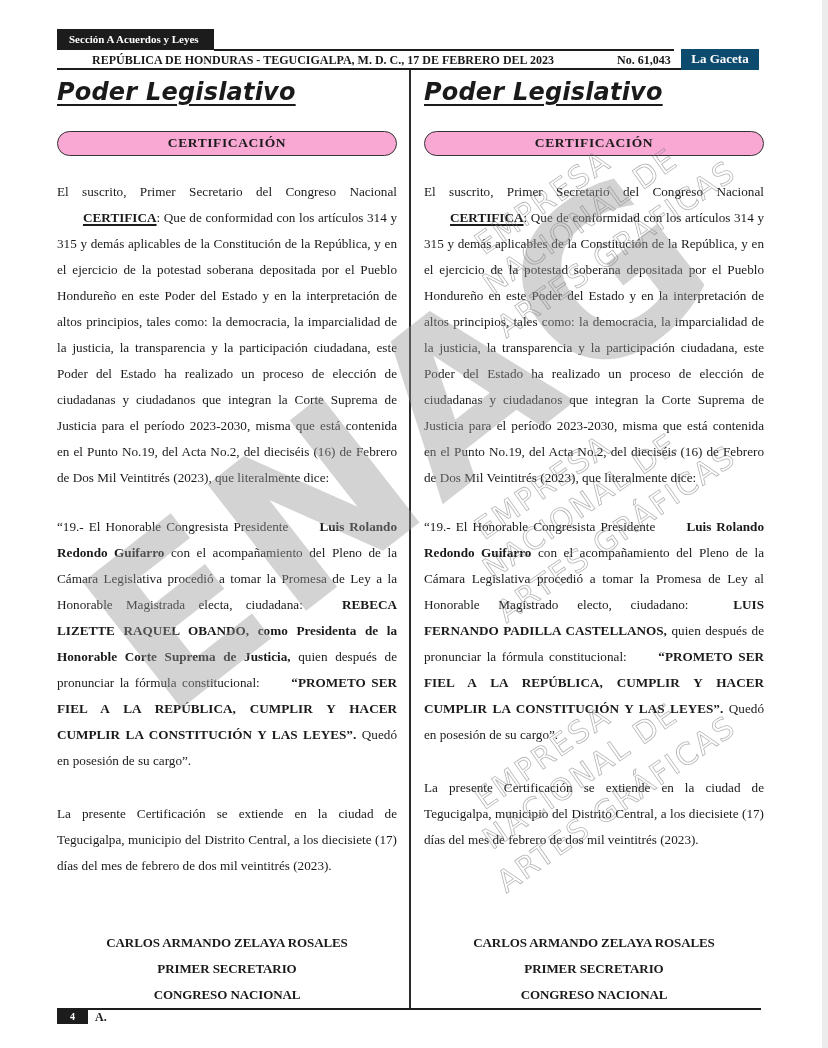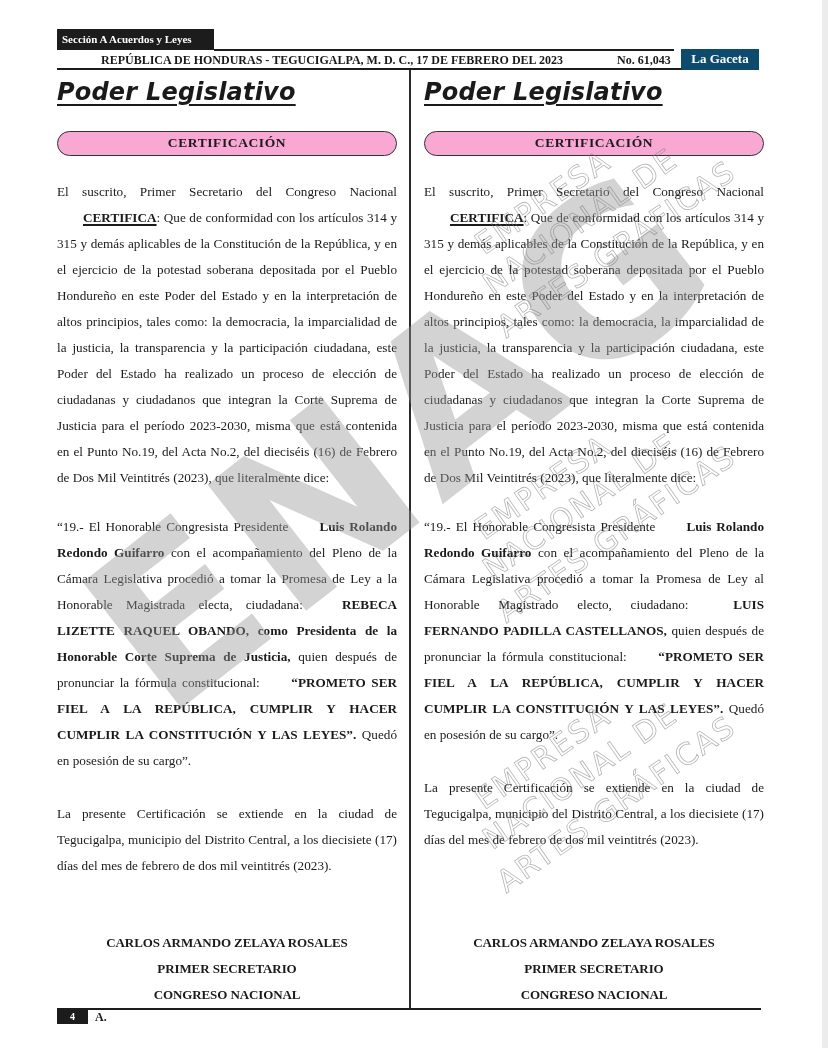--- a/index.html
+++ b/index.html
@@ -2,25 +2,25 @@
 <html><head>
 <meta charset="utf-8">
 <style>
   html, body { margin:0; padding:0; }
   body { width:828px; height:1048px; background:#ffffff; position:relative; overflow:hidden;
          font-family:"Liberation Serif", "DejaVu Serif", serif; color:#1a1a1a; }
   .right-edge { position:absolute; right:0; top:0; width:6px; height:1048px; background:#ececec; }
 
   
   .section-tab { position:absolute; left:57px; top:29px; width:157px; height:21px; background:#1c1c1c;
-                 color:#fff; font-weight:bold; font-size:11px; line-height:21px; padding-left:5px; box-sizing:border-box; }
+                 color:#fff; font-weight:bold; font-size:11px; line-height:21px; padding-left:12px; box-sizing:border-box; }
   .header-rule-top { position:absolute; left:214px; top:49px; width:460px; height:2px; background:#1c1c1c; }
   .header-line { position:absolute; left:57px; top:50px; width:618px; height:19px; font-weight:bold; font-size:12px;
                  line-height:21px; }
-  .header-line .loc { position:absolute; left:35px;margin-left:9px; }
+  .header-line .loc { position:absolute; left:35px; }
   .header-line .num { position:absolute; left:560px; }
   .gaceta-tab { position:absolute; left:681px; top:49px; width:78px; height:21px; background:#0c4a6e; color:#fff;
                 font-weight:bold; font-size:13px; line-height:20px; text-align:center; }
   .header-rule-bottom { position:absolute; left:57px; top:68px; width:624px; height:2px; background:#1c1c1c; }
 
   
   .col-divider { position:absolute; left:409px; top:70px; width:2px; height:940px; background:#2a2a2a; }
 
   
   .col { position:absolute; top:70px; width:340px; }

